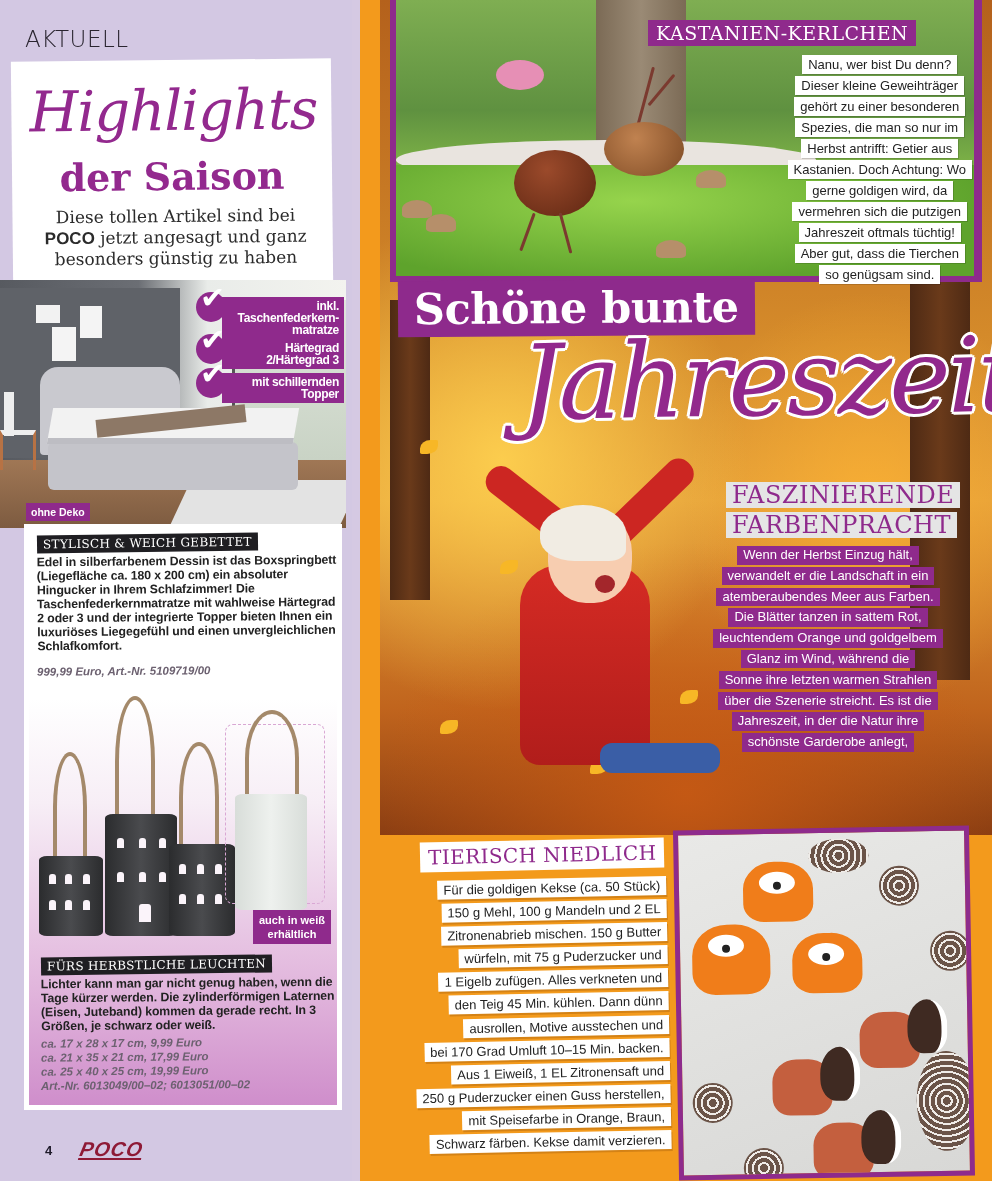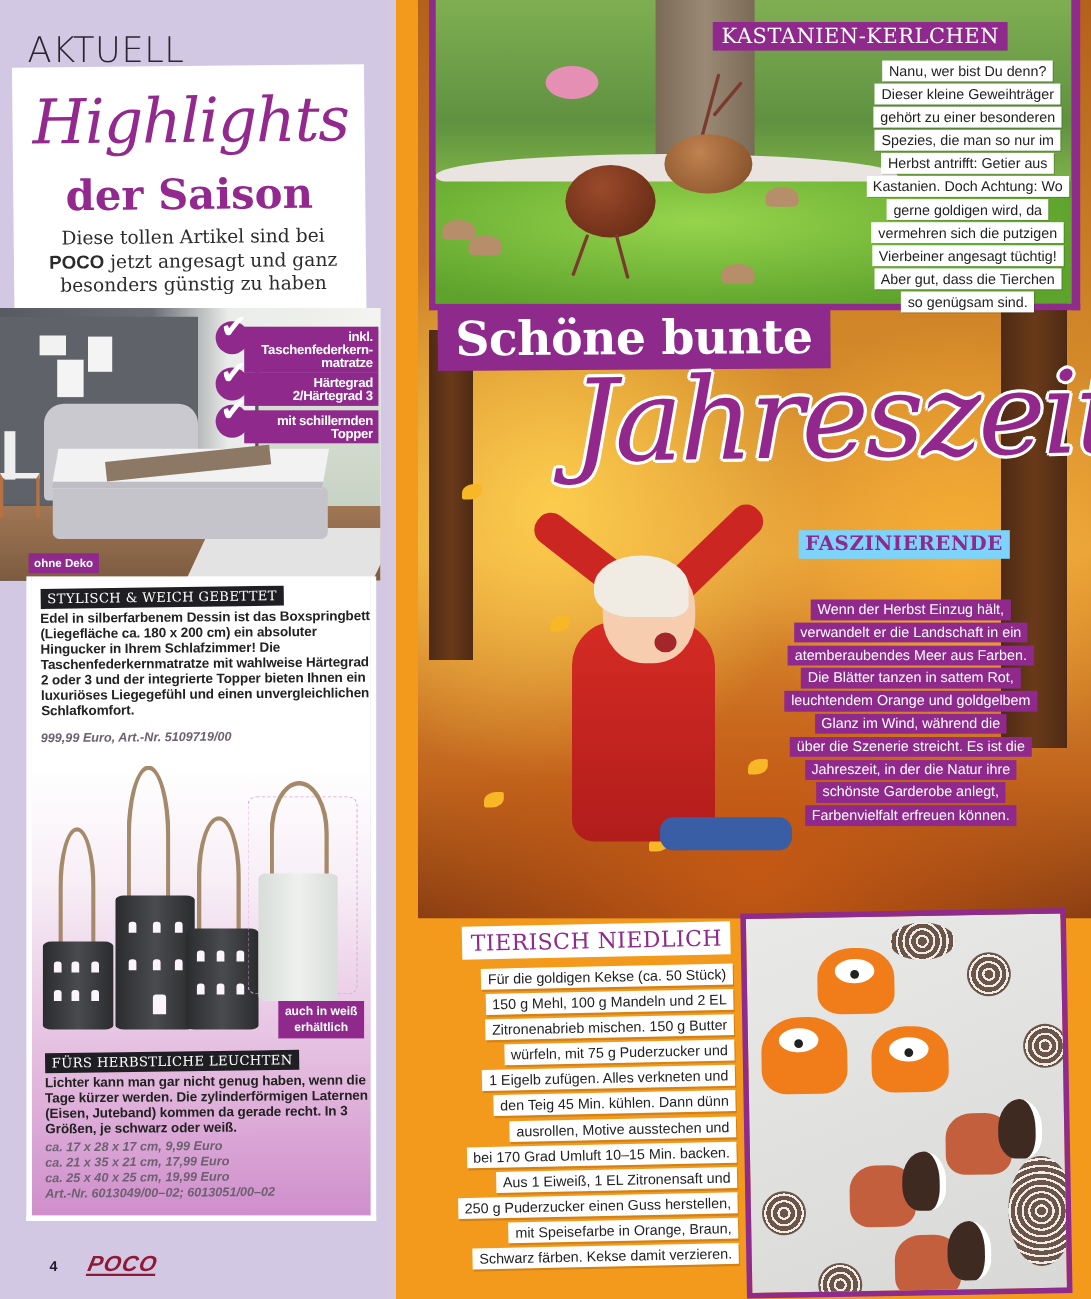--- a/index.html
+++ b/index.html
@@ -1,21 +1,21 @@
 <!DOCTYPE html>
 <html><head>
 <meta charset="utf-8">
 <style>
   * { box-sizing: border-box; margin: 0; padding: 0; }
   html, body { width: 992px; height: 1181px; overflow: hidden; }
   body { position: relative; background: #d5c9e3; font-family: "Liberation Sans", sans-serif; }
 
   
   .left-col { position: absolute; left: 0; top: 0; width: 352px; height: 1181px; background: #d3c8e3; }
-  .section-label { position: absolute; left: 25px; top: 26px; font-family: "DejaVu Sans", sans-serif; font-size: 32px; color: #2a2530; letter-spacing: 0.5px; font-weight: 300; }
+  .section-label { position: absolute; left: 25px; top: 26px; font-family: "DejaVu Sans", sans-serif; font-size: 23px; color: #2a2530; letter-spacing: 0.5px; font-weight: 300; }
   .intro-card { position: absolute; left: 12px; top: 60px; width: 320px; height: 222px; background: #fff; transform: rotate(-0.6deg); }
   .intro-card .script-title { position: absolute; left: 12px; top: 18px; width: 300px; text-align: center; font-family: "DejaVu Serif", serif; font-style: italic; font-size: 56px; color: #93298e; letter-spacing: -1px; }
   .intro-card .serif-title { position: absolute; left: 0; top: 94px; width: 320px; text-align: center; font-family: "DejaVu Serif", serif; font-weight: bold; font-size: 38px; color: #93298e; }
   .intro-card .subtitle { position: absolute; left: 18px; top: 146px; width: 290px; text-align: center; font-family: "DejaVu Serif", serif; font-size: 17px; line-height: 21px; color: #2b2b2b; }
   .intro-card .subtitle b { font-family: "Liberation Sans", sans-serif; font-weight: bold; }
 
   .bed-photo { position: absolute; left: 0; top: 280px; width: 346px; height: 248px; overflow: hidden;
     background:
       linear-gradient(180deg, rgba(0,0,0,0) 0%, rgba(0,0,0,0) 100%),
       linear-gradient(90deg, #575a60 0%, #6b6e74 40%, #e9ece9 60%, #f3f3ef 100%); }
@@ -92,21 +92,21 @@
   .kerl-title { position: absolute; left: 648px; top: 20px; background: #8f2a8c; color: #fff; font-family: "DejaVu Serif", serif; font-size: 19px; padding: 2px 8px; letter-spacing: 0.5px; }
   .kerl-lines { position: absolute; right: 20px; top: 55px; text-align: center; }
   .kerl-line { display: inline-block; background: #fff; color: #222; font-family: "Liberation Sans", sans-serif; font-size: 13px; line-height: 19px; padding: 0 6px; margin-bottom: 2px; white-space: nowrap; box-shadow: 1px 1px 0 rgba(0,0,0,0.15); }
   .kerl-line-wrap { display: block; height: 21px; }
 
   .schone-bar { position: absolute; left: 398px; top: 280px; background: #8e2a8c; color: #fff; font-family: "DejaVu Serif", serif; font-weight: bold; font-size: 43px; line-height: 56px; padding: 0 16px; letter-spacing: -0.5px; transform: rotate(-0.4deg); }
   .jahreszeit { position: absolute; left: 520px; top: 318px; font-family: "DejaVu Serif", serif; font-style: italic; font-size: 104px; color: #92288c; letter-spacing: -3px;
     text-shadow: 3px 0 0 #fff, -3px 0 0 #fff, 0 3px 0 #fff, 0 -3px 0 #fff, 2px 2px 0 #fff, -2px -2px 0 #fff, 2px -2px 0 #fff, -2px 2px 0 #fff; transform: rotate(-1deg); }
 
   .fasz-title { position: absolute; left: 726px; top: 482px; text-align: left; }
-  .fasz-title span { display: block; background: #7dd3fc; color: #8f2a8c; font-family: "DejaVu Serif", serif; font-size: 18px; line-height: 26px; padding: 0 6px; margin-bottom: 4px; width: fit-content; letter-spacing: 0.5px; font-weight: bold; }
+  .fasz-title span { display: block; background: #e5e5e5; color: #8f2a8c; font-family: "DejaVu Serif", serif; font-size: 24px; line-height: 26px; padding: 0 6px; margin-bottom: 4px; width: fit-content; letter-spacing: 0.5px; }
   .fasz-lines { position: absolute; left: 692px; top: 545px; width: 272px; text-align: center; }
   .fasz-line { display: inline-block; background: #8f2a8c; color: #fff; font-family: "Liberation Sans", sans-serif; font-size: 13px; line-height: 18.5px; padding: 0 6px; margin-bottom: 2.3px; white-space: nowrap; }
   .fasz-wrap { display: block; height: 20.8px; }
 
   .tierisch-title { position: absolute; left: 420px; top: 840px; background: #fff; color: #8f2a8c; font-family: "DejaVu Serif", serif; font-size: 20px; line-height: 30px; padding: 0 8px; letter-spacing: 0.4px; transform: rotate(-1.2deg); }
   .recipe-lines { position: absolute; left: 376px; top: 876px; width: 290px; text-align: right; transform: rotate(-1.2deg); transform-origin: right top; }
   .recipe-line { display: inline-block; background: #fff; color: #222; font-family: "Liberation Sans", sans-serif; font-size: 13px; line-height: 19px; padding: 0 6px; white-space: nowrap; box-shadow: 1px 2px 0 rgba(120,60,0,0.25); }
   .recipe-wrap { display: block; height: 23.1px; }
 
   .cookies-photo { position: absolute; left: 676px; top: 828px; width: 296px; height: 350px; background: linear-gradient(160deg,#e9e9e7,#d8d8d6); border: 5px solid #8e2b8c; transform: rotate(-1deg); overflow: hidden; }
@@ -261,42 +261,43 @@
 <div class="kerl-title">KASTANIEN-KERLCHEN</div>
 <div class="kerl-lines">
   <span class="kerl-line-wrap"><span class="kerl-line">Nanu, wer bist Du denn?</span></span>
   <span class="kerl-line-wrap"><span class="kerl-line">Dieser kleine Geweihträger</span></span>
   <span class="kerl-line-wrap"><span class="kerl-line">gehört zu einer besonderen</span></span>
   <span class="kerl-line-wrap"><span class="kerl-line">Spezies, die man so nur im</span></span>
   <span class="kerl-line-wrap"><span class="kerl-line">Herbst antrifft: Getier aus</span></span>
   <span class="kerl-line-wrap"><span class="kerl-line">Kastanien. Doch Achtung: Wo</span></span>
   <span class="kerl-line-wrap"><span class="kerl-line">gerne goldigen wird, da</span></span>
   <span class="kerl-line-wrap"><span class="kerl-line">vermehren sich die putzigen</span></span>
-  <span class="kerl-line-wrap"><span class="kerl-line">Vierbeiner angesagt tüchtig!</span></span>
+  <span class="kerl-line-wrap"><span class="kerl-line">Jahreszeit oftmals tüchtig!</span></span>
   <span class="kerl-line-wrap"><span class="kerl-line">Aber gut, dass die Tierchen</span></span>
   <span class="kerl-line-wrap"><span class="kerl-line">so genügsam sind.</span></span>
 </div>
 
 <div class="schone-bar">Schöne bunte</div>
 <div class="jahreszeit">Jahreszeit</div>
 
 <div class="fasz-title">
   <span>FASZINIERENDE</span>
+  <span>FARBENPRACHT</span>
 </div>
 <div class="fasz-lines">
   <span class="fasz-wrap"><span class="fasz-line">Wenn der Herbst Einzug hält,</span></span>
   <span class="fasz-wrap"><span class="fasz-line">verwandelt er die Landschaft in ein</span></span>
   <span class="fasz-wrap"><span class="fasz-line">atemberaubendes Meer aus Farben.</span></span>
   <span class="fasz-wrap"><span class="fasz-line">Die Blätter tanzen in sattem Rot,</span></span>
   <span class="fasz-wrap"><span class="fasz-line">leuchtendem Orange und goldgelbem</span></span>
   <span class="fasz-wrap"><span class="fasz-line">Glanz im Wind, während die</span></span>
+  <span class="fasz-wrap"><span class="fasz-line">Sonne ihre letzten warmen Strahlen</span></span>
   <span class="fasz-wrap"><span class="fasz-line">über die Szenerie streicht. Es ist die</span></span>
   <span class="fasz-wrap"><span class="fasz-line">Jahreszeit, in der die Natur ihre</span></span>
   <span class="fasz-wrap"><span class="fasz-line">schönste Garderobe anlegt,</span></span>
-  <span class="fasz-wrap"><span class="fasz-line">Farbenvielfalt erfreuen können.</span></span>
 </div>
 
 <div class="cookies-photo">
   <div class="cone" style="left:130px; top:6px; width:60px; height:34px;"></div>
   <div class="cone" style="left:200px; top:34px;"></div>
   <div class="cone" style="left:250px; top:100px;"></div>
   <div class="cone" style="left:234px; top:220px; width:60px; height:100px;"></div>
   <div class="cone" style="left:10px; top:248px;"></div>
   <div class="cone" style="left:60px; top:314px;"></div>
   <div class="fox" style="left:64px; top:28px;">

